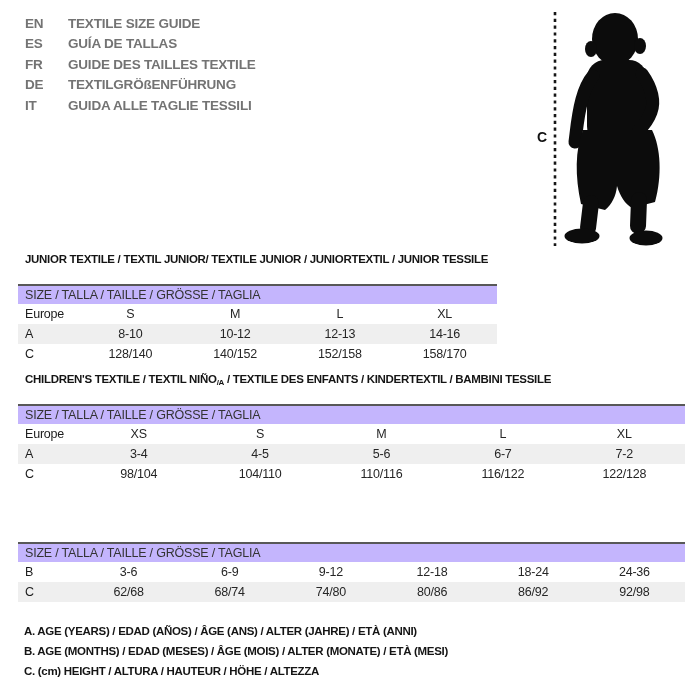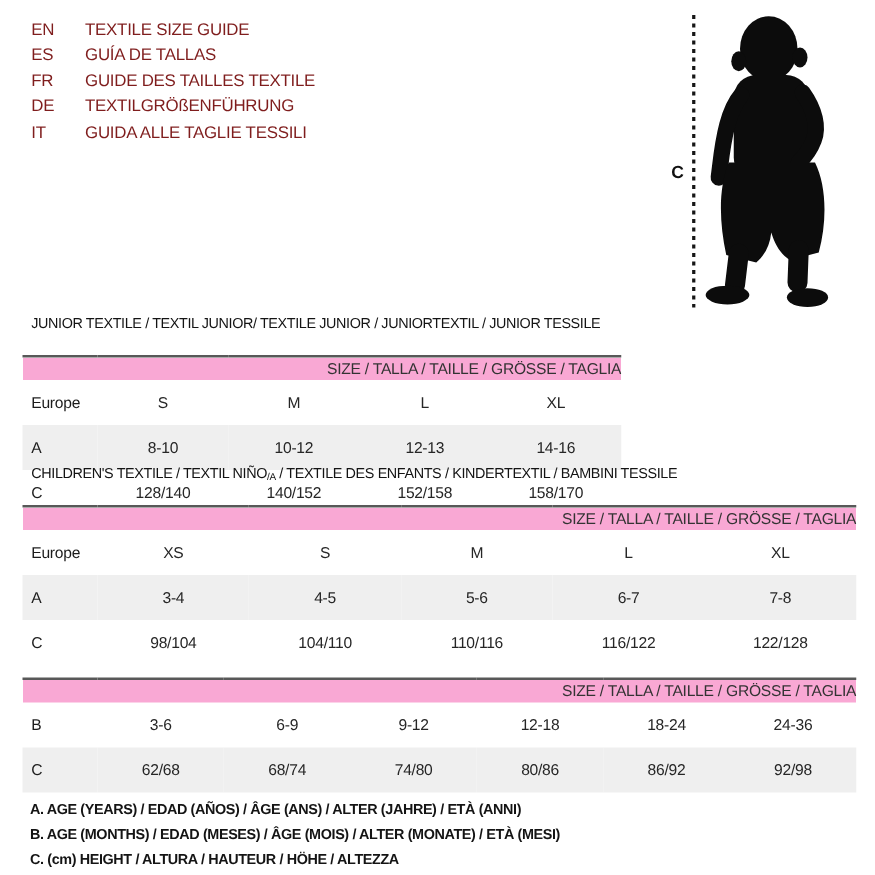--- a/index.html
+++ b/index.html
@@ -6,39 +6,39 @@
   body{
     width:700px;height:700px;position:relative;overflow:hidden;
     background:#ffffff;color:#1f1f1f;
     font-family:"Liberation Sans",sans-serif;
     -webkit-font-smoothing:antialiased;
   }
   .abs{position:absolute}
 
   
   .lang{left:25px;top:14px}
-  .lang-row{display:flex;font-weight:normal;font-size:13.5px;line-height:20.4px;letter-spacing:-0.2px;color:#7f1d1d}
+  .lang-row{display:flex;font-weight:bold;font-size:13.5px;line-height:20.4px;letter-spacing:-0.2px;color:#737373}
   .lang-code{width:43px;flex:none}
 
   
   .figure{left:535px;top:8px;width:160px;height:242px}
 
   
-  .sec-title{font-weight:normal;font-size:11.5px;letter-spacing:-0.3px;line-height:19px;color:#141414;white-space:nowrap}
+  .sec-title{font-weight:bold;font-size:11.5px;letter-spacing:-0.3px;line-height:19px;color:#141414;white-space:nowrap}
   .sec-title sub{font-size:8px;vertical-align:-2px}
 
   
   .tbl table{border-collapse:collapse;table-layout:fixed;width:100%}
   .tbl th{
-    background:#f9a8d4;border-top:2px solid #585858;
-    font-weight:normal;text-align:right;font-size:12.5px;color:#333333;
+    background:#c4b5fd;border-top:2px solid #585858;
+    font-weight:normal;text-align:left;font-size:12.5px;color:#333333;
     height:18px;padding:0 0 0 7px;letter-spacing:-0.2px;white-space:nowrap;overflow:hidden
   }
   .tbl td{
-    font-size:12.5px;height:36px;padding:0;text-align:center;
+    font-size:12.5px;height:20px;padding:0;text-align:center;
     color:#262626;letter-spacing:-0.2px;white-space:nowrap
   }
   .tbl td.lbl{text-align:left;padding-left:7px;color:#1c1c1c}
   .tbl tr.alt td{background:#efefef}
 
   
   .notes .note-line{font-weight:bold;font-size:11.5px;line-height:20px;letter-spacing:-0.3px;color:#141414;white-space:nowrap}
 </style>
 </head>
 <body>
@@ -153,21 +153,21 @@
         <td>M</td>
         <td>L</td>
         <td>XL</td>
       </tr>
       <tr class="alt">
         <td class="lbl">A</td>
         <td>3-4</td>
         <td>4-5</td>
         <td>5-6</td>
         <td>6-7</td>
-        <td>7-8</td>
+        <td>7-2</td>
       </tr>
       <tr>
         <td class="lbl">C</td>
         <td>98/104</td>
         <td>104/110</td>
         <td>110/116</td>
         <td>116/122</td>
         <td>122/128</td>
       </tr>
     </tbody>
@@ -209,17 +209,17 @@
         <td>68/74</td>
         <td>74/80</td>
         <td>80/86</td>
         <td>86/92</td>
         <td>92/98</td>
       </tr>
     </tbody>
   </table>
 </div>
 
-<div class="abs notes" style="left:24px;top:638px">
+<div class="abs notes" style="left:24px;top:621px">
   <div class="note-line">A. AGE (YEARS) / EDAD (AÑOS) / ÂGE (ANS) / ALTER (JAHRE) / ETÀ (ANNI)</div>
   <div class="note-line">B. AGE (MONTHS) / EDAD (MESES) / ÂGE (MOIS) / ALTER (MONATE) / ETÀ (MESI)</div>
   <div class="note-line">C. (cm) HEIGHT / ALTURA / HAUTEUR / HÖHE / ALTEZZA</div>
 </div>
 
 </body></html>

